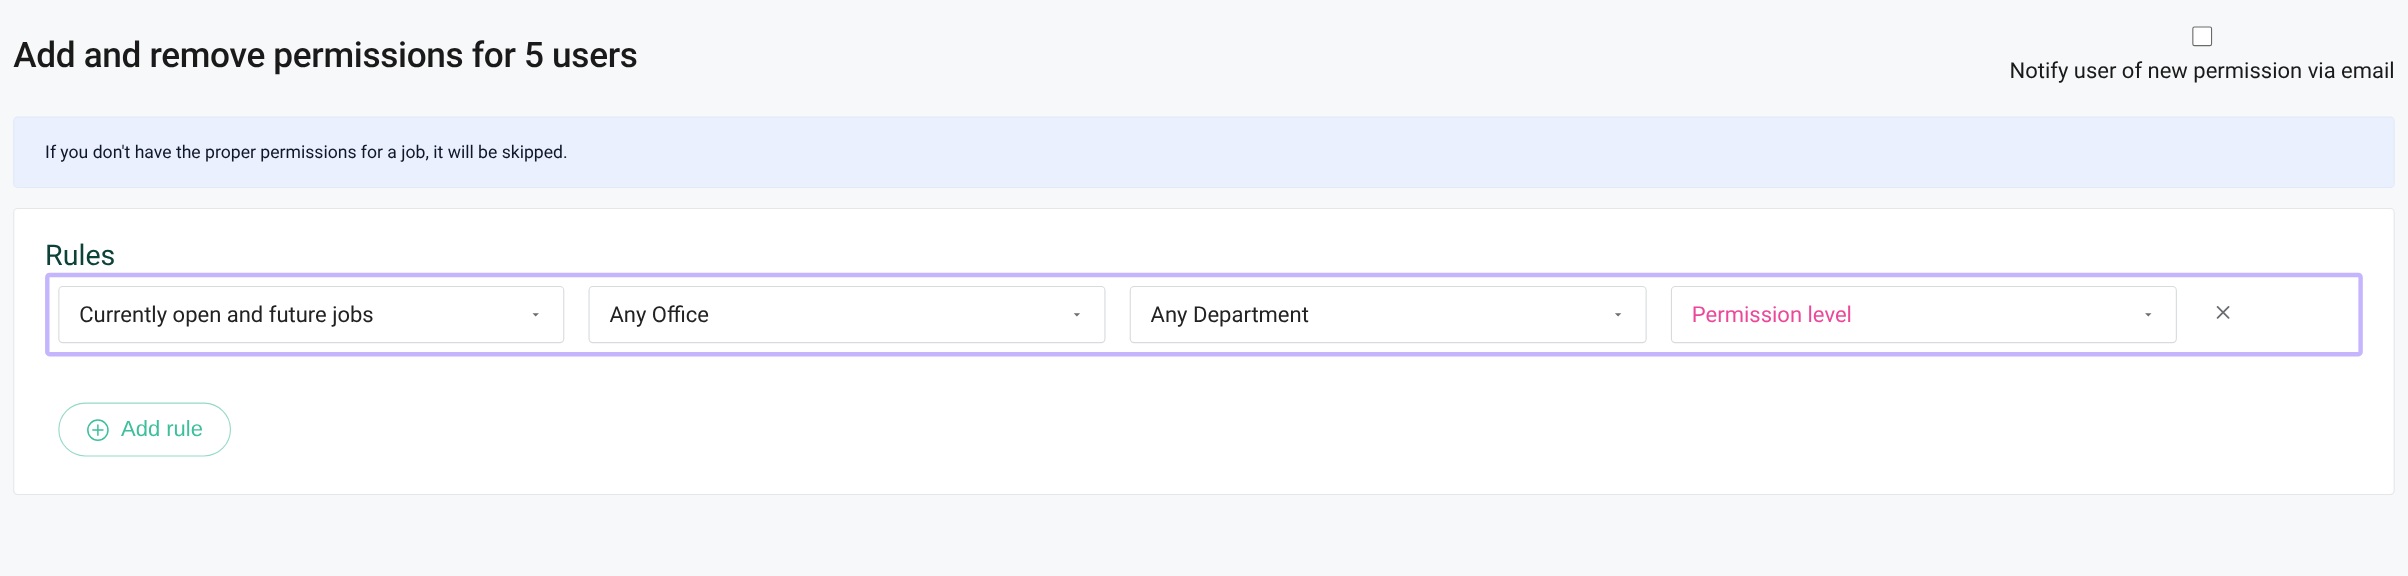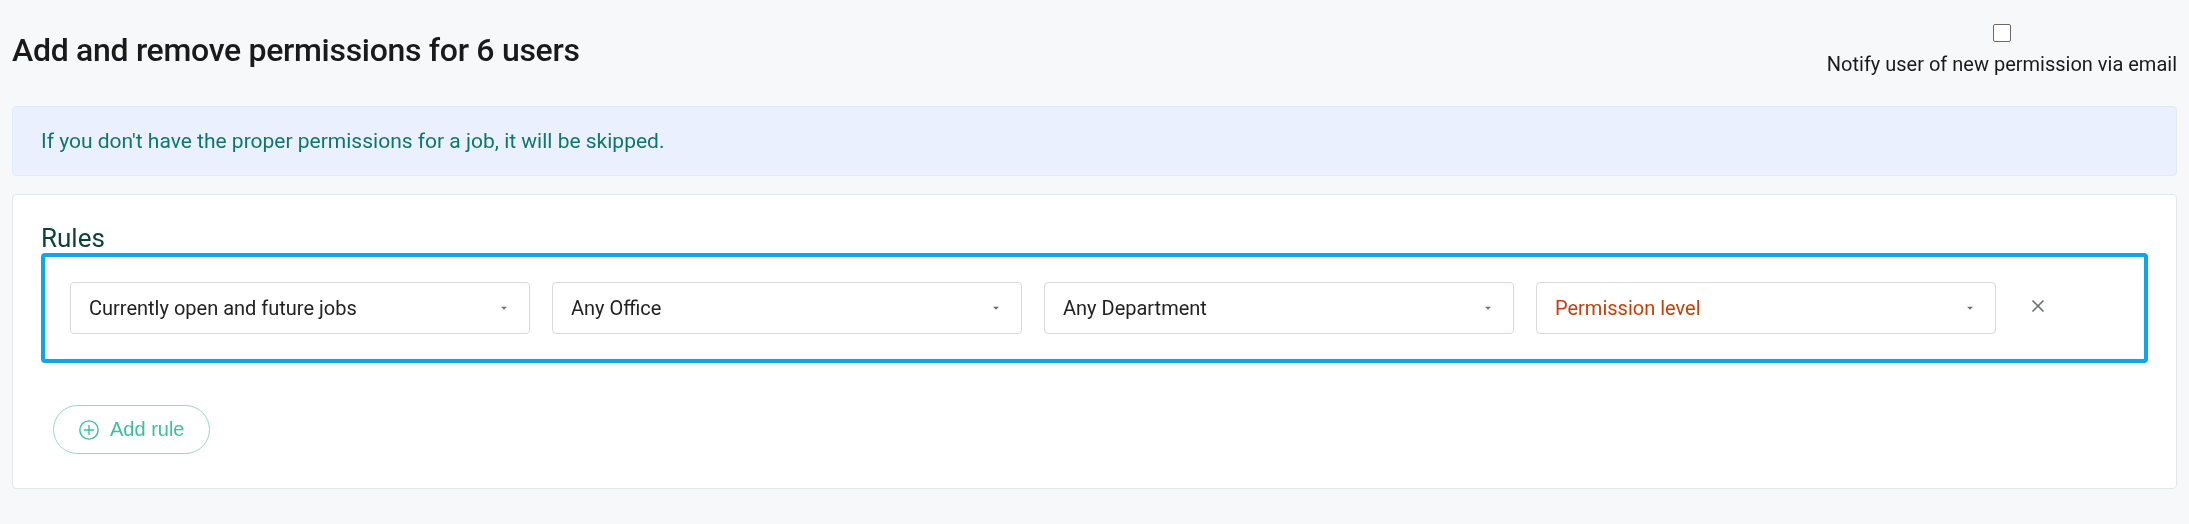--- a/index.html
+++ b/index.html
@@ -45,38 +45,38 @@
       padding: 0 12px;
     }
     .info-banner {
       background: #eaf0fd;
       border: 1px solid #e2e9f8;
       border-radius: 4px;
       padding: 22px 28px;
       margin-bottom: 18px;
     }
     .info-text {
-      font-size: 21px;
-      color: #0f766e;
+      font-size: 16px;
+      color: #0f172a;
     }
     .rules-panel {
       background: #fff;
       border: 1px solid #e4e6e8;
       border-radius: 4px;
       padding: 28px 28px 34px 28px;
     }
     .rules-heading {
       font-size: 26px;
       font-weight: 400;
       color: #0d4238;
     }
     .rule-row-outline {
-      border: 4px solid #0ea5e9;
-      border-radius: 4px;
-      padding: 25px;
+      border: 4px solid #c4b5fd;
+      border-radius: 4px;
+      padding: 8px;
       display: flex;
       gap: 22px;
       align-items: center;
       margin-bottom: 18px;
     }
     .select-box {
       border: 1px solid #d8dadd;
       border-radius: 4px;
       height: 52px;
       display: flex;
@@ -84,21 +84,21 @@
       justify-content: space-between;
       padding: 0 18px;
       background: #fff;
       cursor: pointer;
     }
     .select-box .value {
       font-size: 20px;
       color: #222;
     }
     .select-box.placeholder .value {
-      color: #c2410c;
+      color: #ec4899;
     }
     .select-box .caret {
       color: #6a6d72;
       display: flex;
       align-items: center;
     }
     .sel-1 { flex: 0 0 460px; }
     .sel-2 { flex: 0 0 470px; }
     .sel-3 { flex: 0 0 470px; }
     .sel-4 { flex: 0 0 460px; }
@@ -131,21 +131,21 @@
     .add-rule-btn .add-label {
       font-size: 20px;
       color: #3cbf9a;
       font-weight: 400;
     }
   </style>
 </head>
 <body>
 
 <div class="header-row">
-  <h1 class="page-title">Add and remove permissions for 6 users</h1>
+  <h1 class="page-title">Add and remove permissions for 5 users</h1>
   <label class="notify-wrapper">
     <span class="checkbox"></span>
     <span class="notify-label">Notify user of new permission via email</span>
   </label>
 </div>
 
 <div class="panel-stack">
 
   <div class="info-banner">
     <span class="info-text">If you don't have the proper permissions for a job, it will be skipped.</span>

